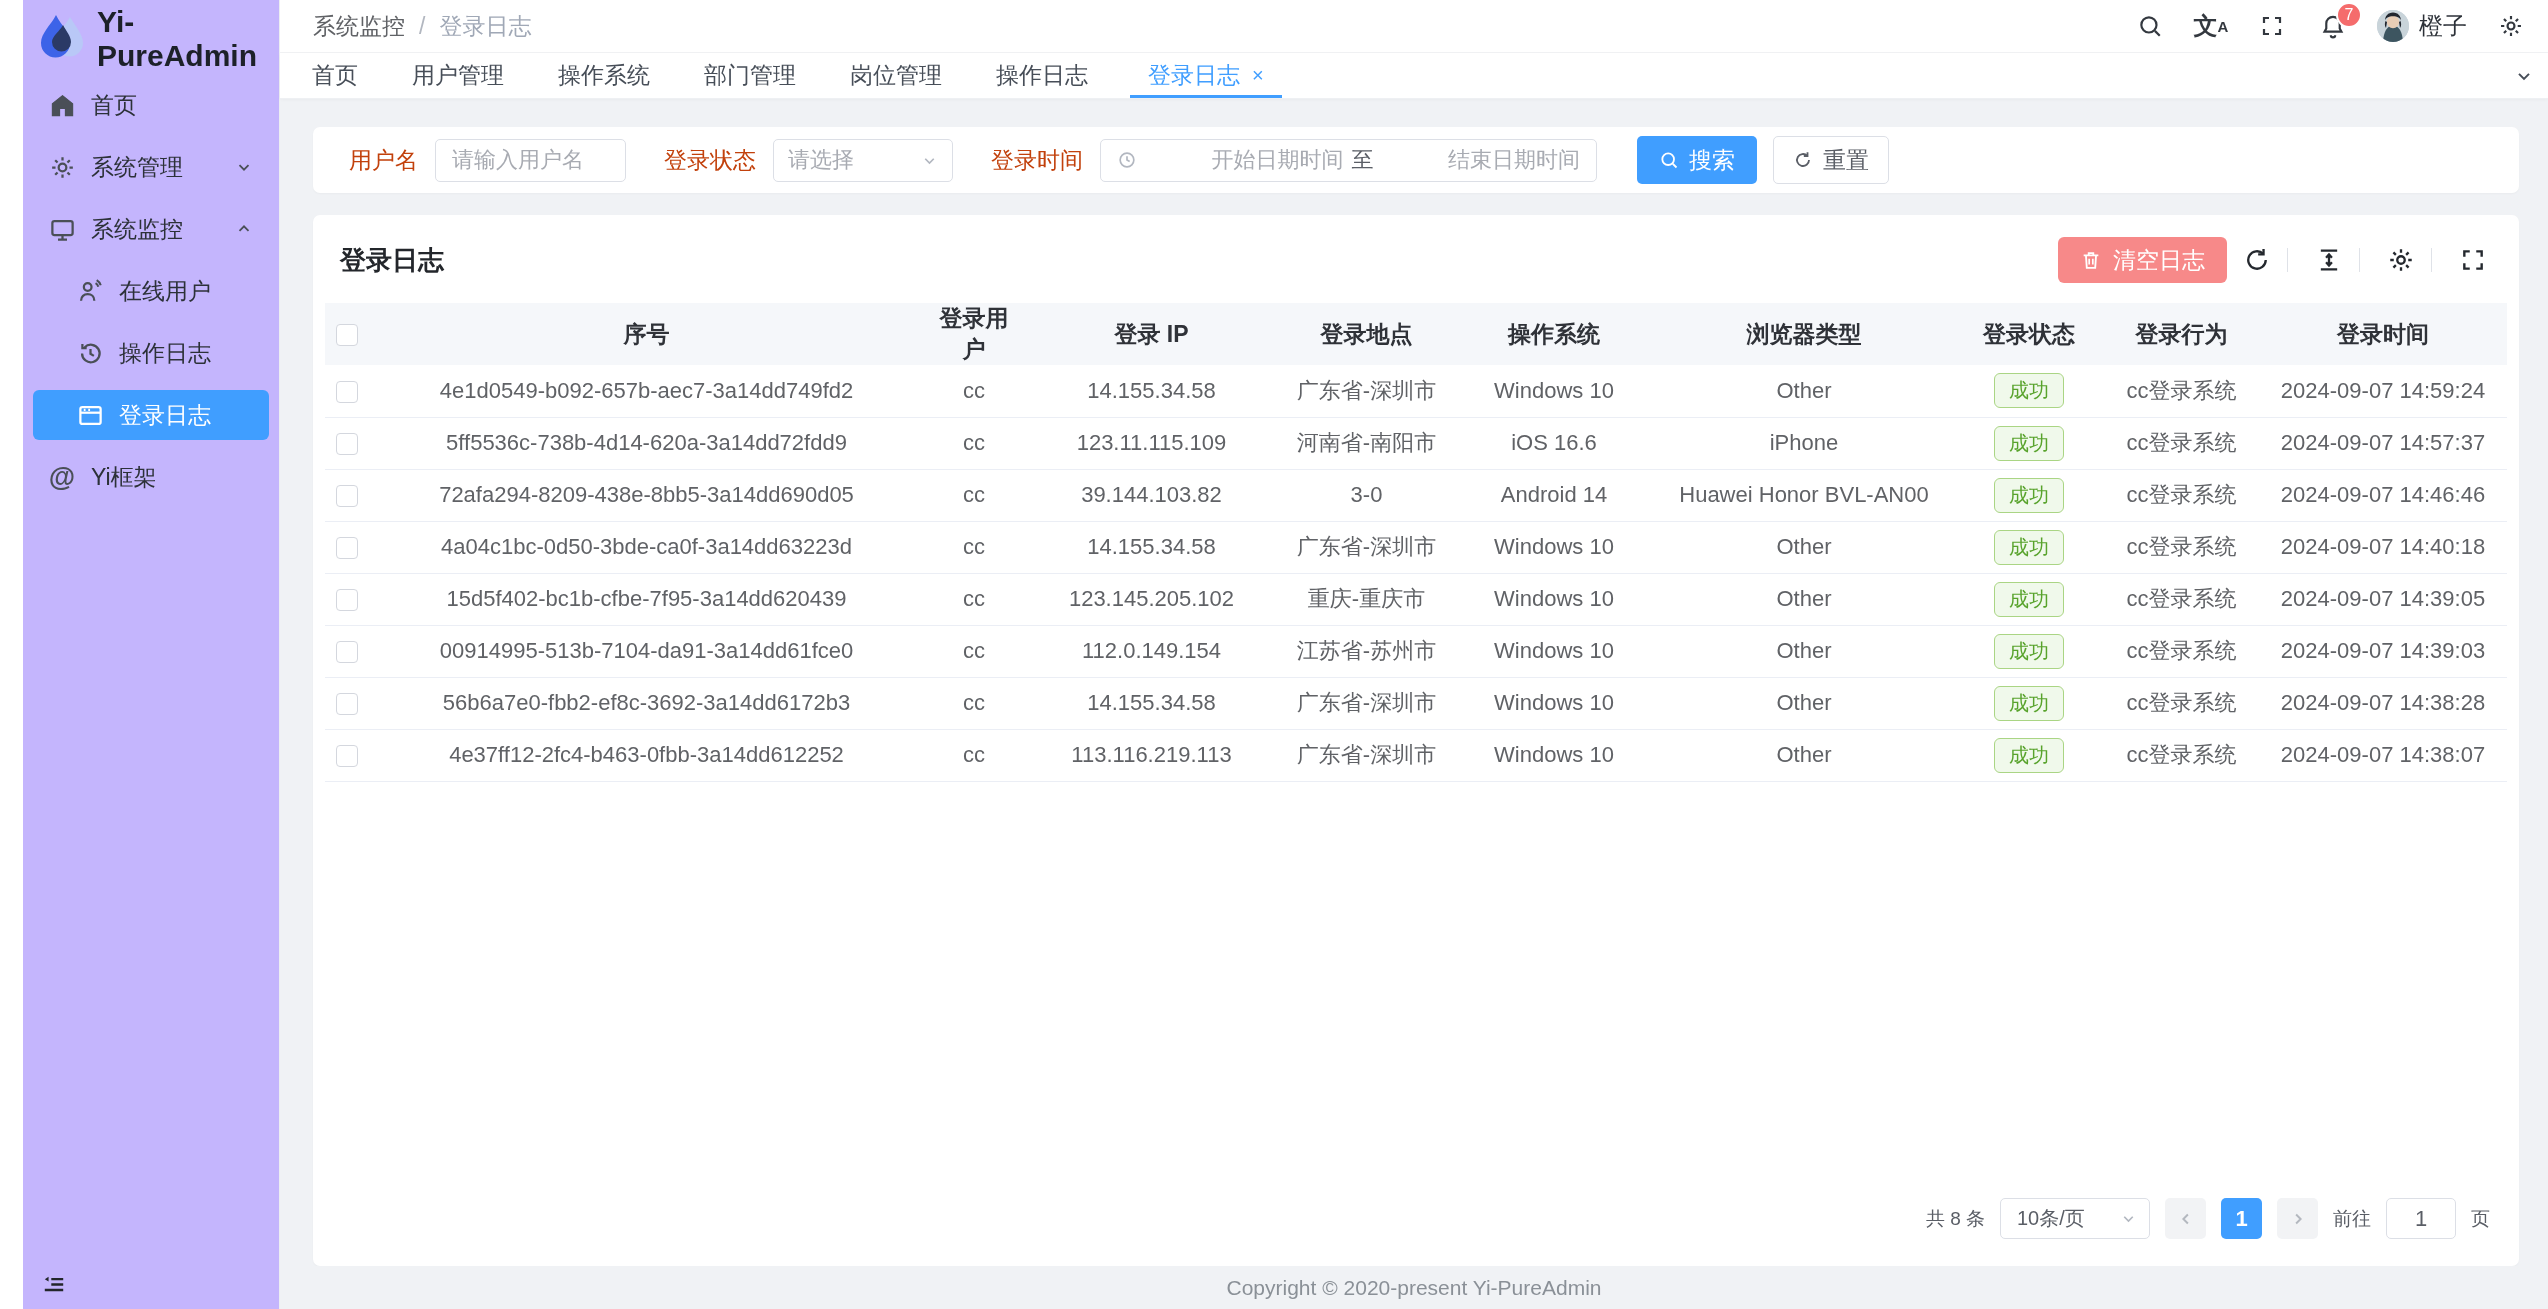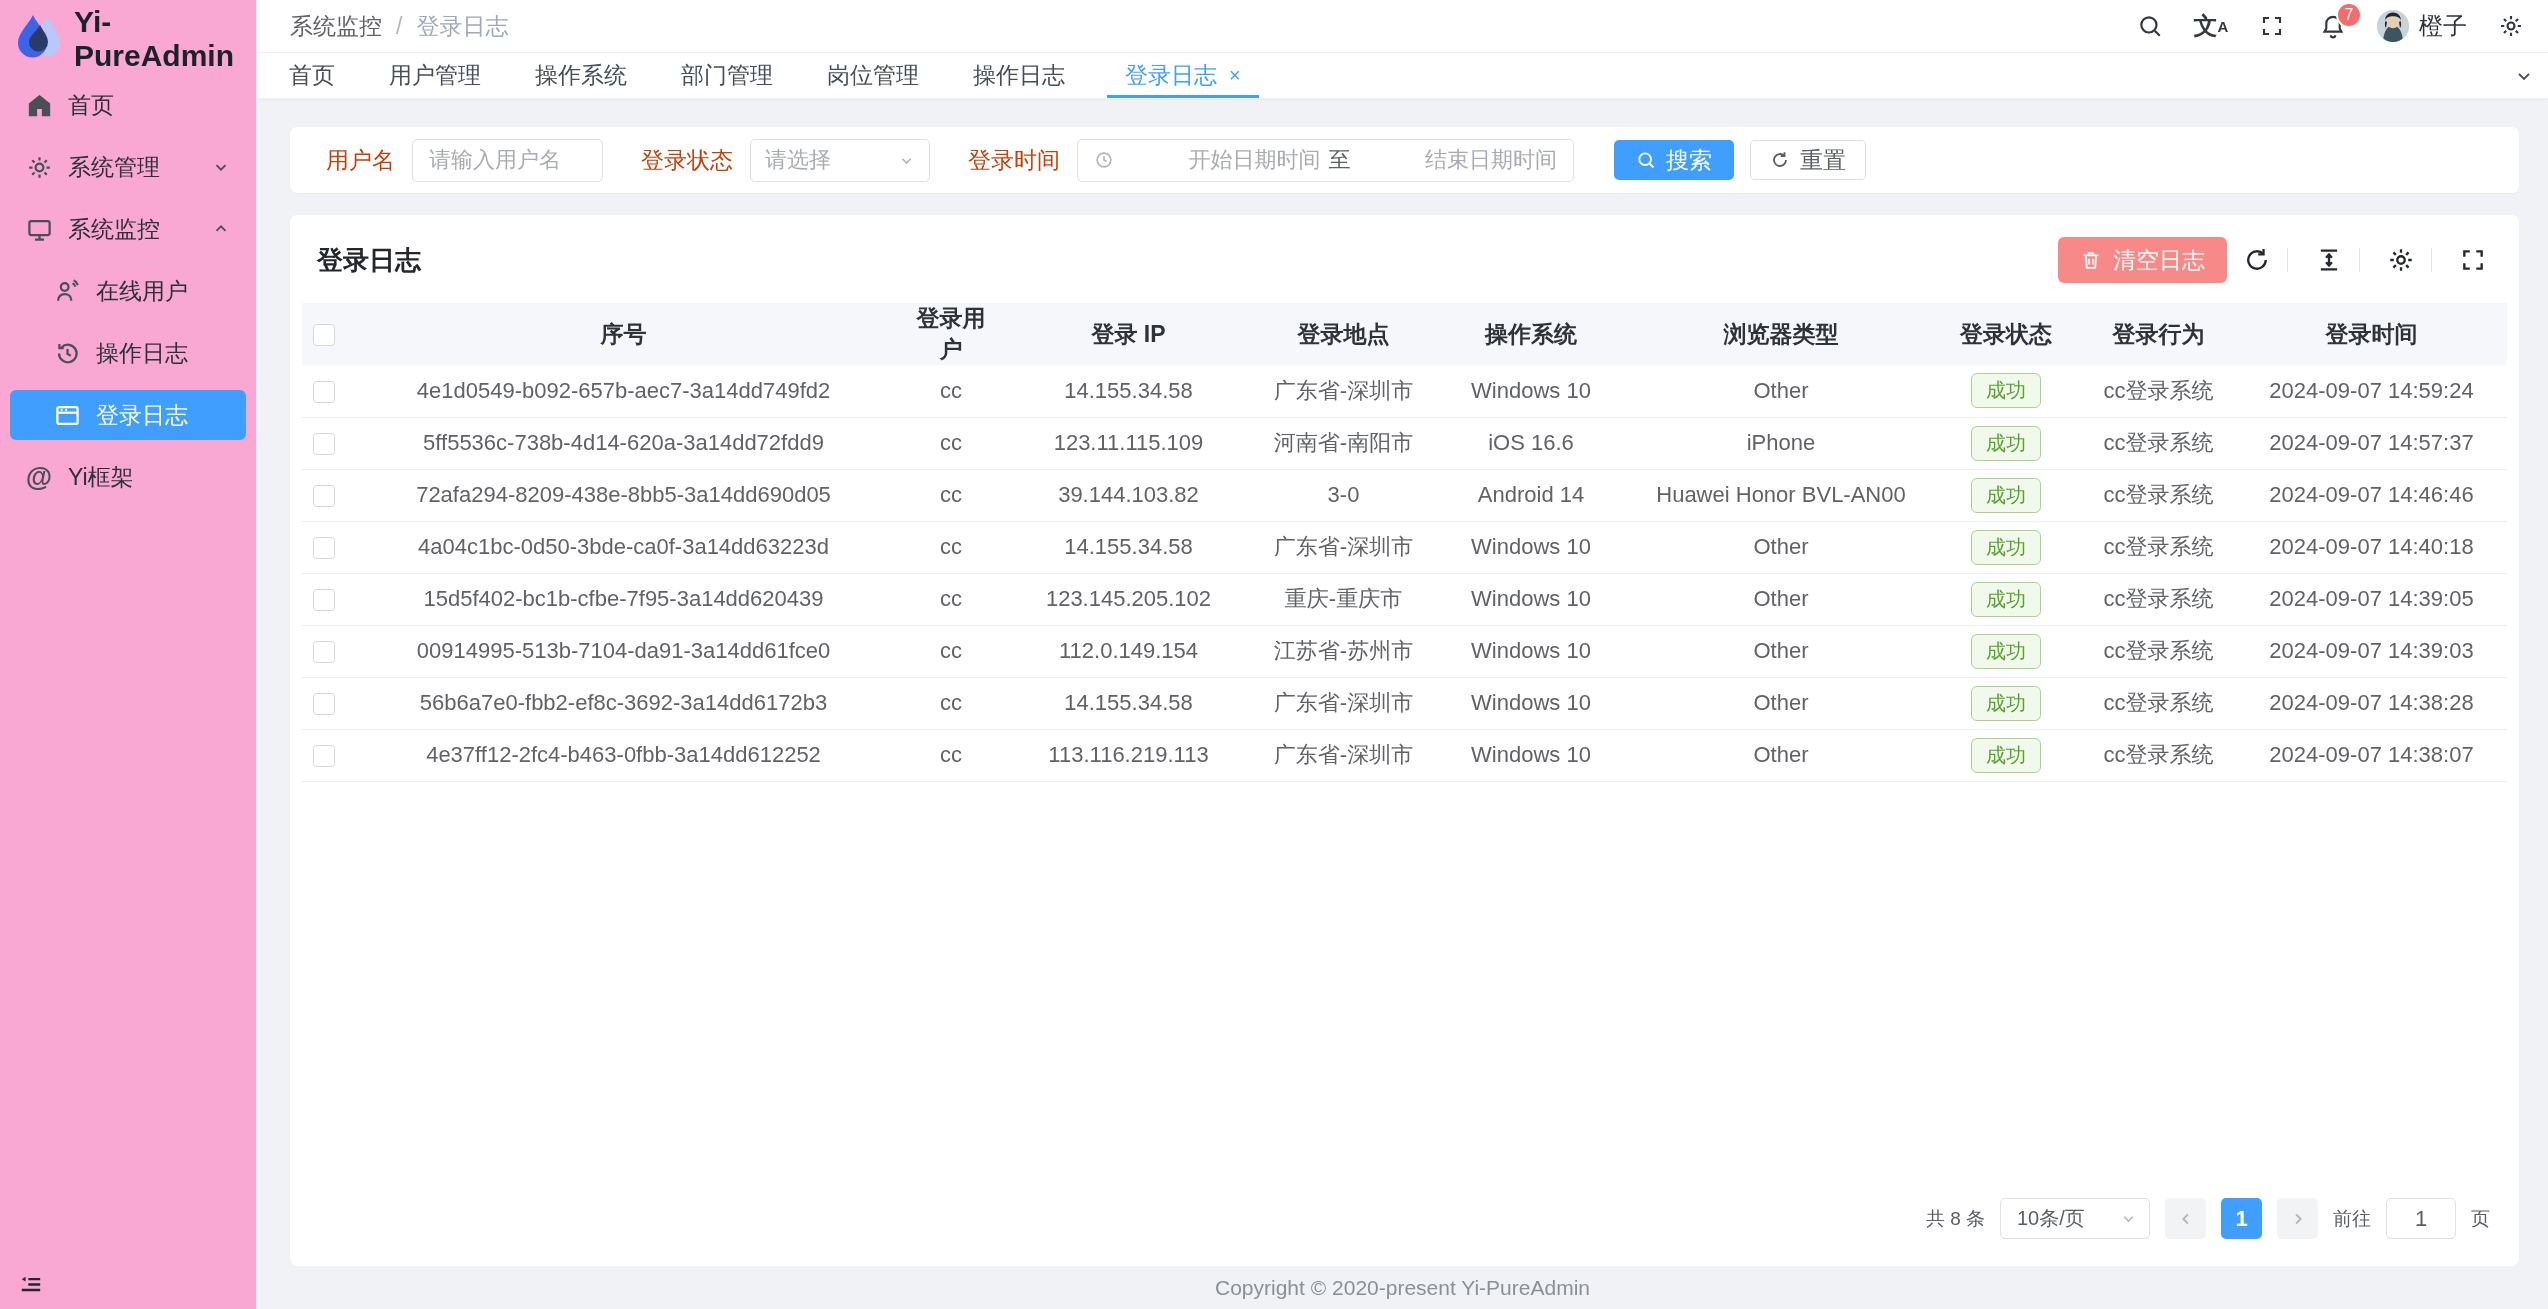--- a/index.html
+++ b/index.html
@@ -7,21 +7,21 @@
     --placeholder:#a8abb2; --border:#dcdfe6; --row-border:#ebeef5;
     --thead-bg:#f5f7fa; --page-bg:#f0f2f5;
   }
   *{box-sizing:border-box; margin:0; padding:0;}
   html,body{width:2548px; height:1309px; overflow:hidden;}
   body{font-family:"Liberation Sans","DejaVu Sans",sans-serif; font-size:23px; color:var(--text-dark); background:#fff;}
   svg{display:block;}
   .app{display:flex; width:100%; height:100%;}
 
   
-  .sidebar{width:257px; height:100%; background:#f9a8d4; border-right:1px solid #eceef2; position:relative; flex:none;}
+  .sidebar{width:257px; height:100%; background:#c4b5fd; border-right:1px solid #eceef2; position:relative; flex:none;margin-left:23px;}
   .logo-row{height:78px; display:flex; align-items:center; gap:10px; padding-left:14px;}
   .logo-title{font-size:30px; font-weight:bold; color:#1d2129; letter-spacing:0;}
   .menu{padding:2px 10px 0 10px;}
   .menu-item{height:50px; margin-bottom:12px; display:flex; align-items:center; gap:14px; padding-left:14px; border-radius:6px; color:#2c3138; position:relative; cursor:pointer;}
   .menu-item.child{padding-left:42px;}
   .menu-item.active{background:var(--primary); color:#fff;}
   .menu-item .mi{width:30px; height:30px; flex:none; display:flex; align-items:center; justify-content:center;}
   .menu-item svg{stroke:#4a4f57;}
   .menu-item.active svg{stroke:#fff;}
   .menu-item .at-glyph{font-size:27px; color:#4a4f57; font-weight:bold;}
@@ -61,21 +61,21 @@
   .form-label{font-weight:400; color:#c2410c; margin-right:17px; font-size:23px;}
   .f-gap{width:38px; flex:none;}
   .input{height:43px; border:1px solid var(--border); border-radius:5px; background:#fff; display:flex; align-items:center;}
   .text-input{width:189px; padding:0 16px; font-size:22px; color:var(--text); outline:none; border:none; background:transparent; font-family:inherit;}
   .text-input::placeholder{color:var(--placeholder);}
   .select{width:180px; padding:0 14px; justify-content:space-between; cursor:pointer;}
   .select .sel-text{color:var(--placeholder); font-size:22px;}
   .range{width:497px; padding:0 16px; gap:8px;}
   .range .ph{flex:1; text-align:right; color:var(--placeholder); font-size:22px;}
   .range .to{color:#5a5e66; font-size:22px;}
-  .btn{height:40px; border-radius:5px; display:inline-flex; align-items:center; justify-content:center; gap:10px; font-size:23px; cursor:pointer; border:1px solid transparent; font-family:inherit;}
+  .btn{height:48px; border-radius:5px; display:inline-flex; align-items:center; justify-content:center; gap:10px; font-size:23px; cursor:pointer; border:1px solid transparent; font-family:inherit;}
   .btn-primary{background:var(--primary); color:#fff; padding:0 21px; margin-left:40px;}
   .btn-plain{background:#fff; color:#5a5e66; border-color:var(--border); padding:0 19px; margin-left:16px;}
 
   
   .table-card{background:#fff; border-radius:7px; margin-top:22px; height:1051px; display:flex; flex-direction:column; box-shadow:0 1px 2px rgba(0,0,0,.03); flex:none;}
   .card-header{display:flex; align-items:center; justify-content:space-between; padding:22px 27px 20px 27px;}
   .card-title{font-size:26px; font-weight:bold; color:#23262b;}
   .card-tools{display:flex; align-items:center;}
   .btn-danger{background:var(--danger); color:#fff; height:46px; padding:0 22px; border-radius:6px; display:flex; align-items:center; gap:11px; font-size:23px; cursor:pointer;}
   .tool-sep{width:1px; height:24px; background:#dfe2e8; margin:0 11px;}

